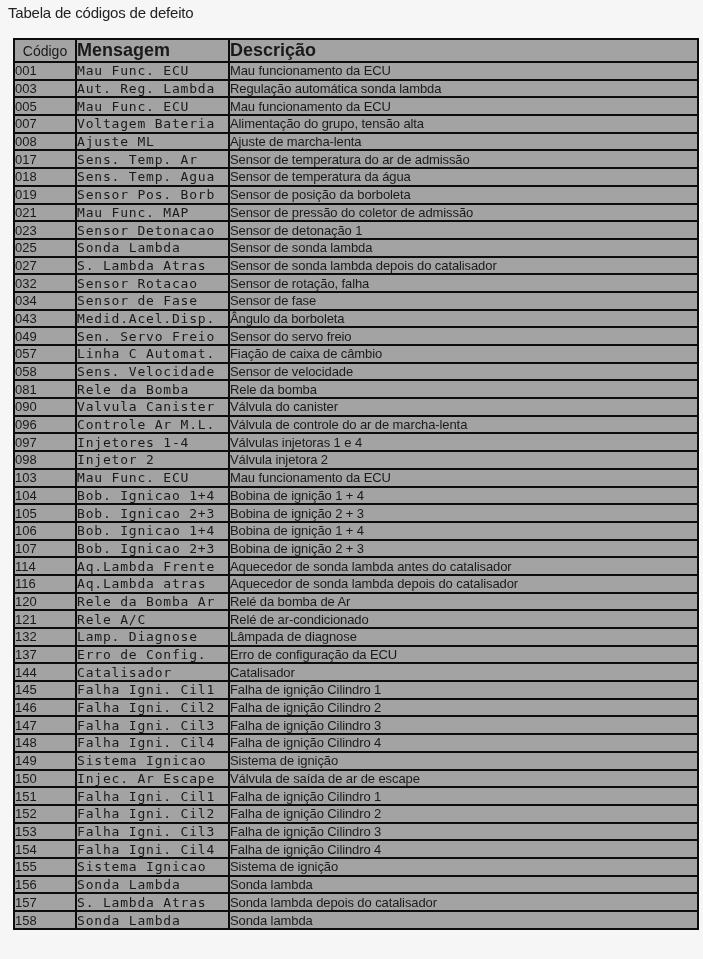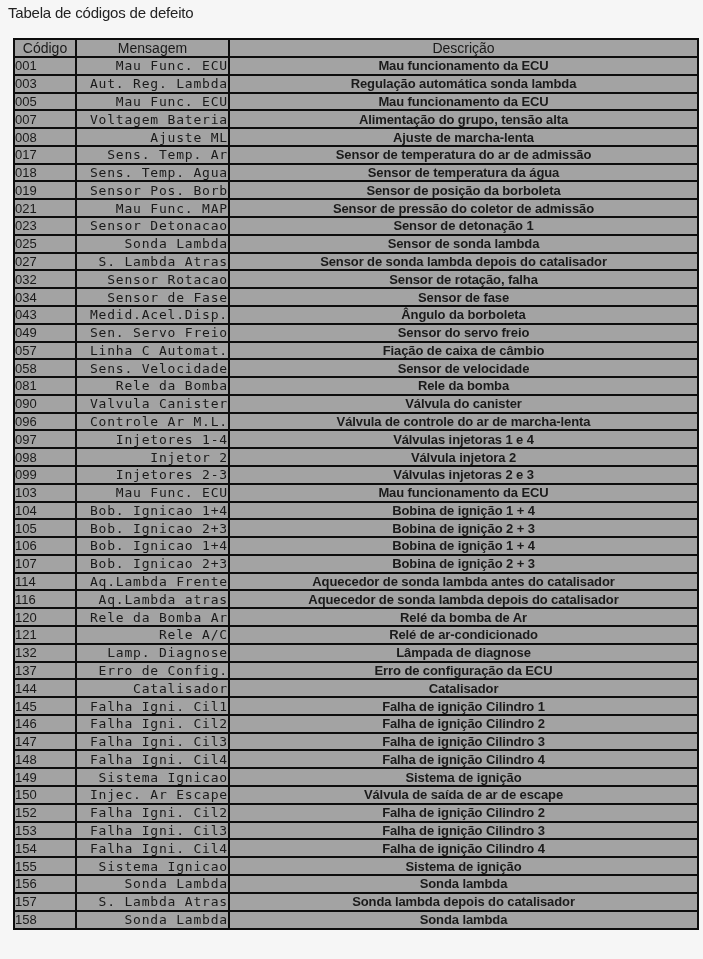--- a/index.html
+++ b/index.html
@@ -41,41 +41,40 @@
     overflow: hidden;
     white-space: nowrap;
     color: #1a1a1a;
   }
   th.h-code {
     font-size: 14px;
     font-weight: 400;
     text-align: center;
   }
   th.h-msg, th.h-desc {
-    font-size: 14px;
-    font-weight: 400;
-    text-align: center;
+    font-size: 18px;
+    font-weight: 700;
+    text-align: left;
     padding-left: 8px;
   }
   td.c-code {
     font-size: 13px;
   }
   td.c-msg {
     font-family: "DejaVu Sans Mono", "Liberation Mono", monospace;
     font-size: 13px;
     letter-spacing: 0.8px;
-    text-align: right;
+    text-align: left;
     padding-left: 8px;
   }
   td.c-desc {
     font-size: 13px;
-    text-align: center;
+    text-align: left;
     padding-left: 7px;
     letter-spacing: -0.1px;
-    font-weight: bold;
   }
 </style>
 </head>
 <body>
 
 <div class="page">
   <div class="page-title">Tabela de códigos de defeito</div>
 
   <table class="codes">
     <colgroup>
@@ -200,25 +199,20 @@
           <td class="c-code">097</td>
           <td class="c-msg">Injetores 1-4</td>
           <td class="c-desc">Válvulas injetoras 1 e 4</td>
         </tr>
         <tr>
           <td class="c-code">098</td>
           <td class="c-msg">Injetor 2</td>
           <td class="c-desc">Válvula injetora 2</td>
         </tr>
         <tr>
-          <td class="c-code">099</td>
-          <td class="c-msg">Injetores 2-3</td>
-          <td class="c-desc">Válvulas injetoras 2 e 3</td>
-        </tr>
-        <tr>
           <td class="c-code">103</td>
           <td class="c-msg">Mau Func. ECU</td>
           <td class="c-desc">Mau funcionamento da ECU</td>
         </tr>
         <tr>
           <td class="c-code">104</td>
           <td class="c-msg">Bob. Ignicao 1+4</td>
           <td class="c-desc">Bobina de ignição 1 + 4</td>
         </tr>
         <tr>
@@ -293,20 +287,25 @@
         </tr>
         <tr>
           <td class="c-code">149</td>
           <td class="c-msg">Sistema Ignicao</td>
           <td class="c-desc">Sistema de ignição</td>
         </tr>
         <tr>
           <td class="c-code">150</td>
           <td class="c-msg">Injec. Ar Escape</td>
           <td class="c-desc">Válvula de saída de ar de escape</td>
+        </tr>
+        <tr>
+          <td class="c-code">151</td>
+          <td class="c-msg">Falha Igni. Cil1</td>
+          <td class="c-desc">Falha de ignição Cilindro 1</td>
         </tr>
         <tr>
           <td class="c-code">152</td>
           <td class="c-msg">Falha Igni. Cil2</td>
           <td class="c-desc">Falha de ignição Cilindro 2</td>
         </tr>
         <tr>
           <td class="c-code">153</td>
           <td class="c-msg">Falha Igni. Cil3</td>
           <td class="c-desc">Falha de ignição Cilindro 3</td>

